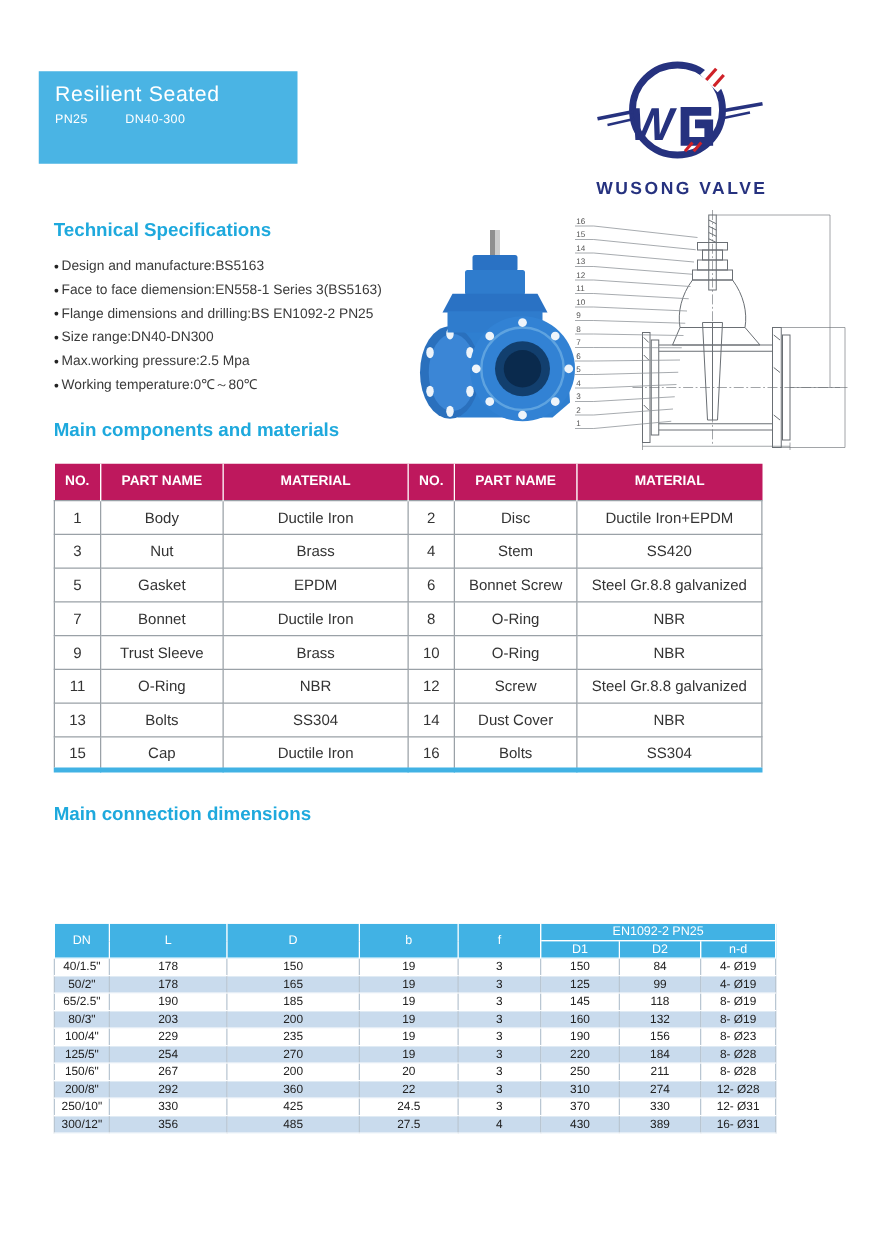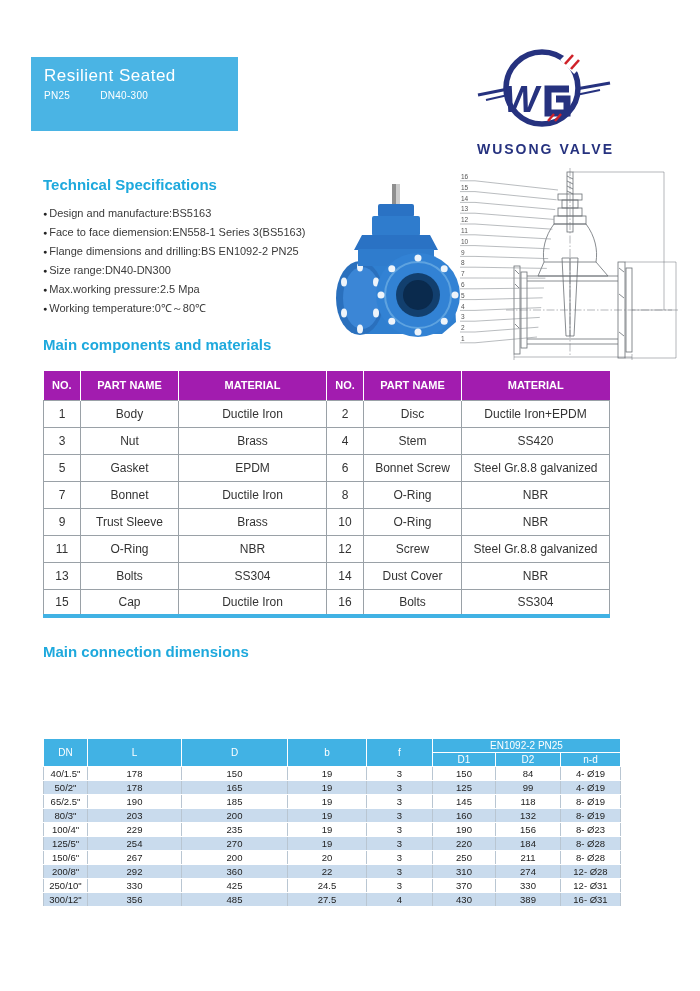--- a/index.html
+++ b/index.html
@@ -24,21 +24,21 @@
   .spec-list .dot { font-size:7px; vertical-align:1px; margin-right:2px; color:#222; }
 
   .valve-photo { position:absolute; left:322px; top:182px; }
   .valve-drawing { position:absolute; left:458px; top:164px; }
   .callout-num { font-size:6.5px; fill:#555; }
   #callouts line { stroke:#8a8f94; stroke-width:0.6; }
 
   table { border-collapse:collapse; table-layout:fixed; }
 
   .comp-table { position:absolute; left:43px; top:371px; width:566px; border-bottom:4px solid #41b2e4; }
-  .comp-table th { background:#a21caf; color:#fff; font-size:11px; font-weight:bold;
+  .comp-table th { background:#be185d; color:#fff; font-size:11px; font-weight:bold;
     height:29px; border-right:1px solid #fff; text-align:center;margin-top:32px; }
   .comp-table th:last-child { border-right:none; }
   .comp-table td { height:27px; font-size:12px; color:#333; text-align:center;
     border:1px solid #9aa1a7; background:#fff; }
 
   .dims-table { position:absolute; left:43px; top:691px; width:577px;margin-top:47px; }
   .dims-table th { background:#41b2e4; color:#fff; font-size:10px; font-weight:normal;
     height:14px; border:1px solid #ffffff; text-align:center; }
   .dims-table td { height:14px; font-size:9.5px; color:#222; text-align:center;
     border-left:1px solid #b9c6d2; border-right:1px solid #b9c6d2; border-bottom:1px solid #ffffff;

